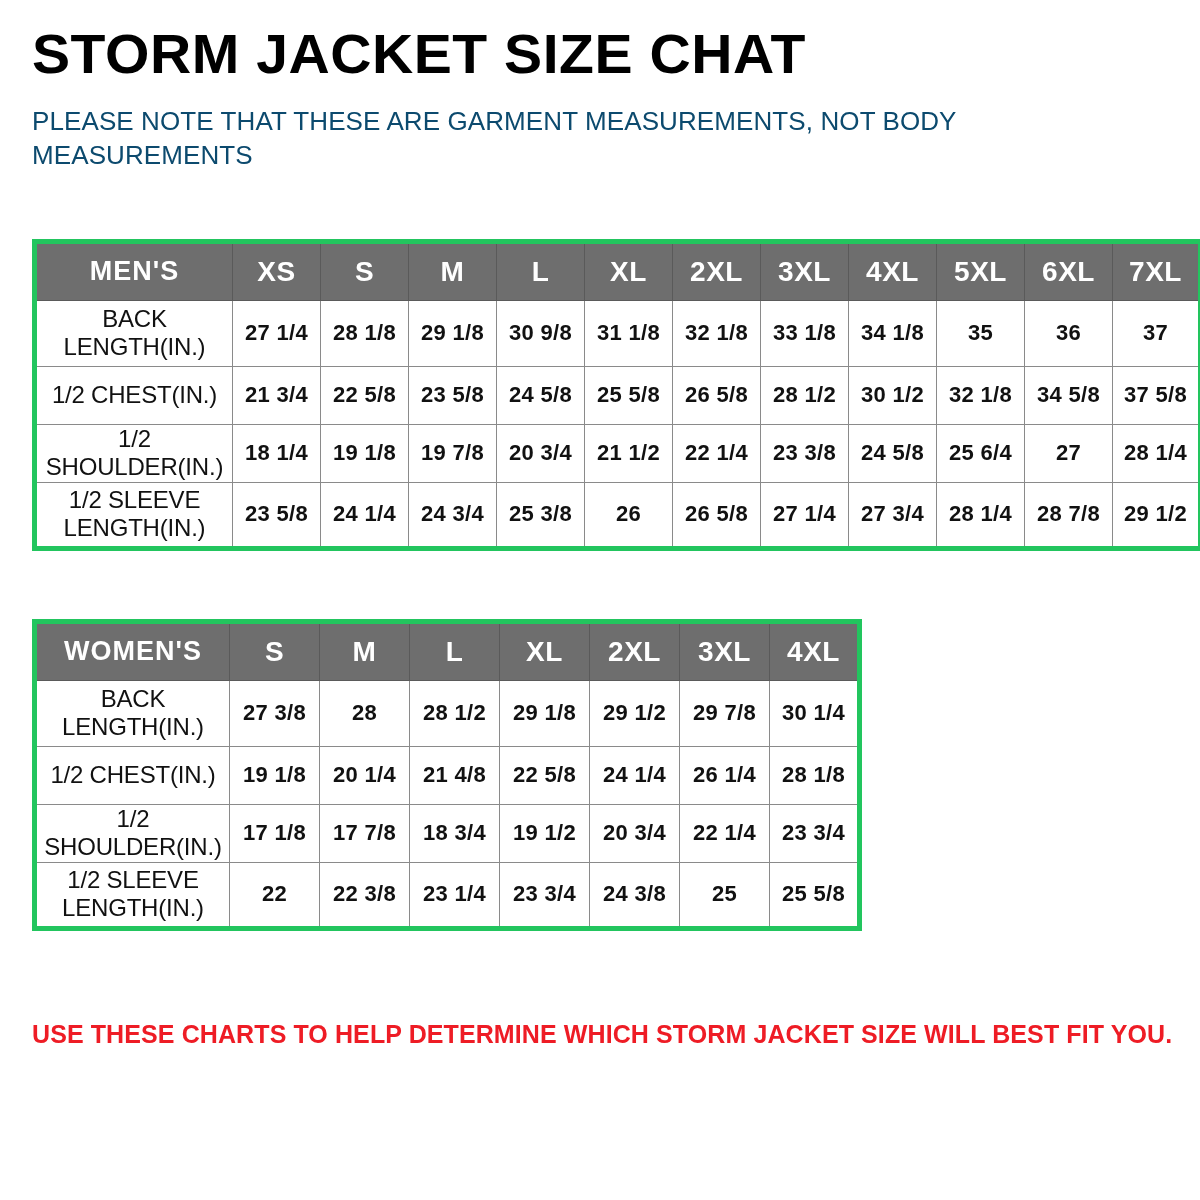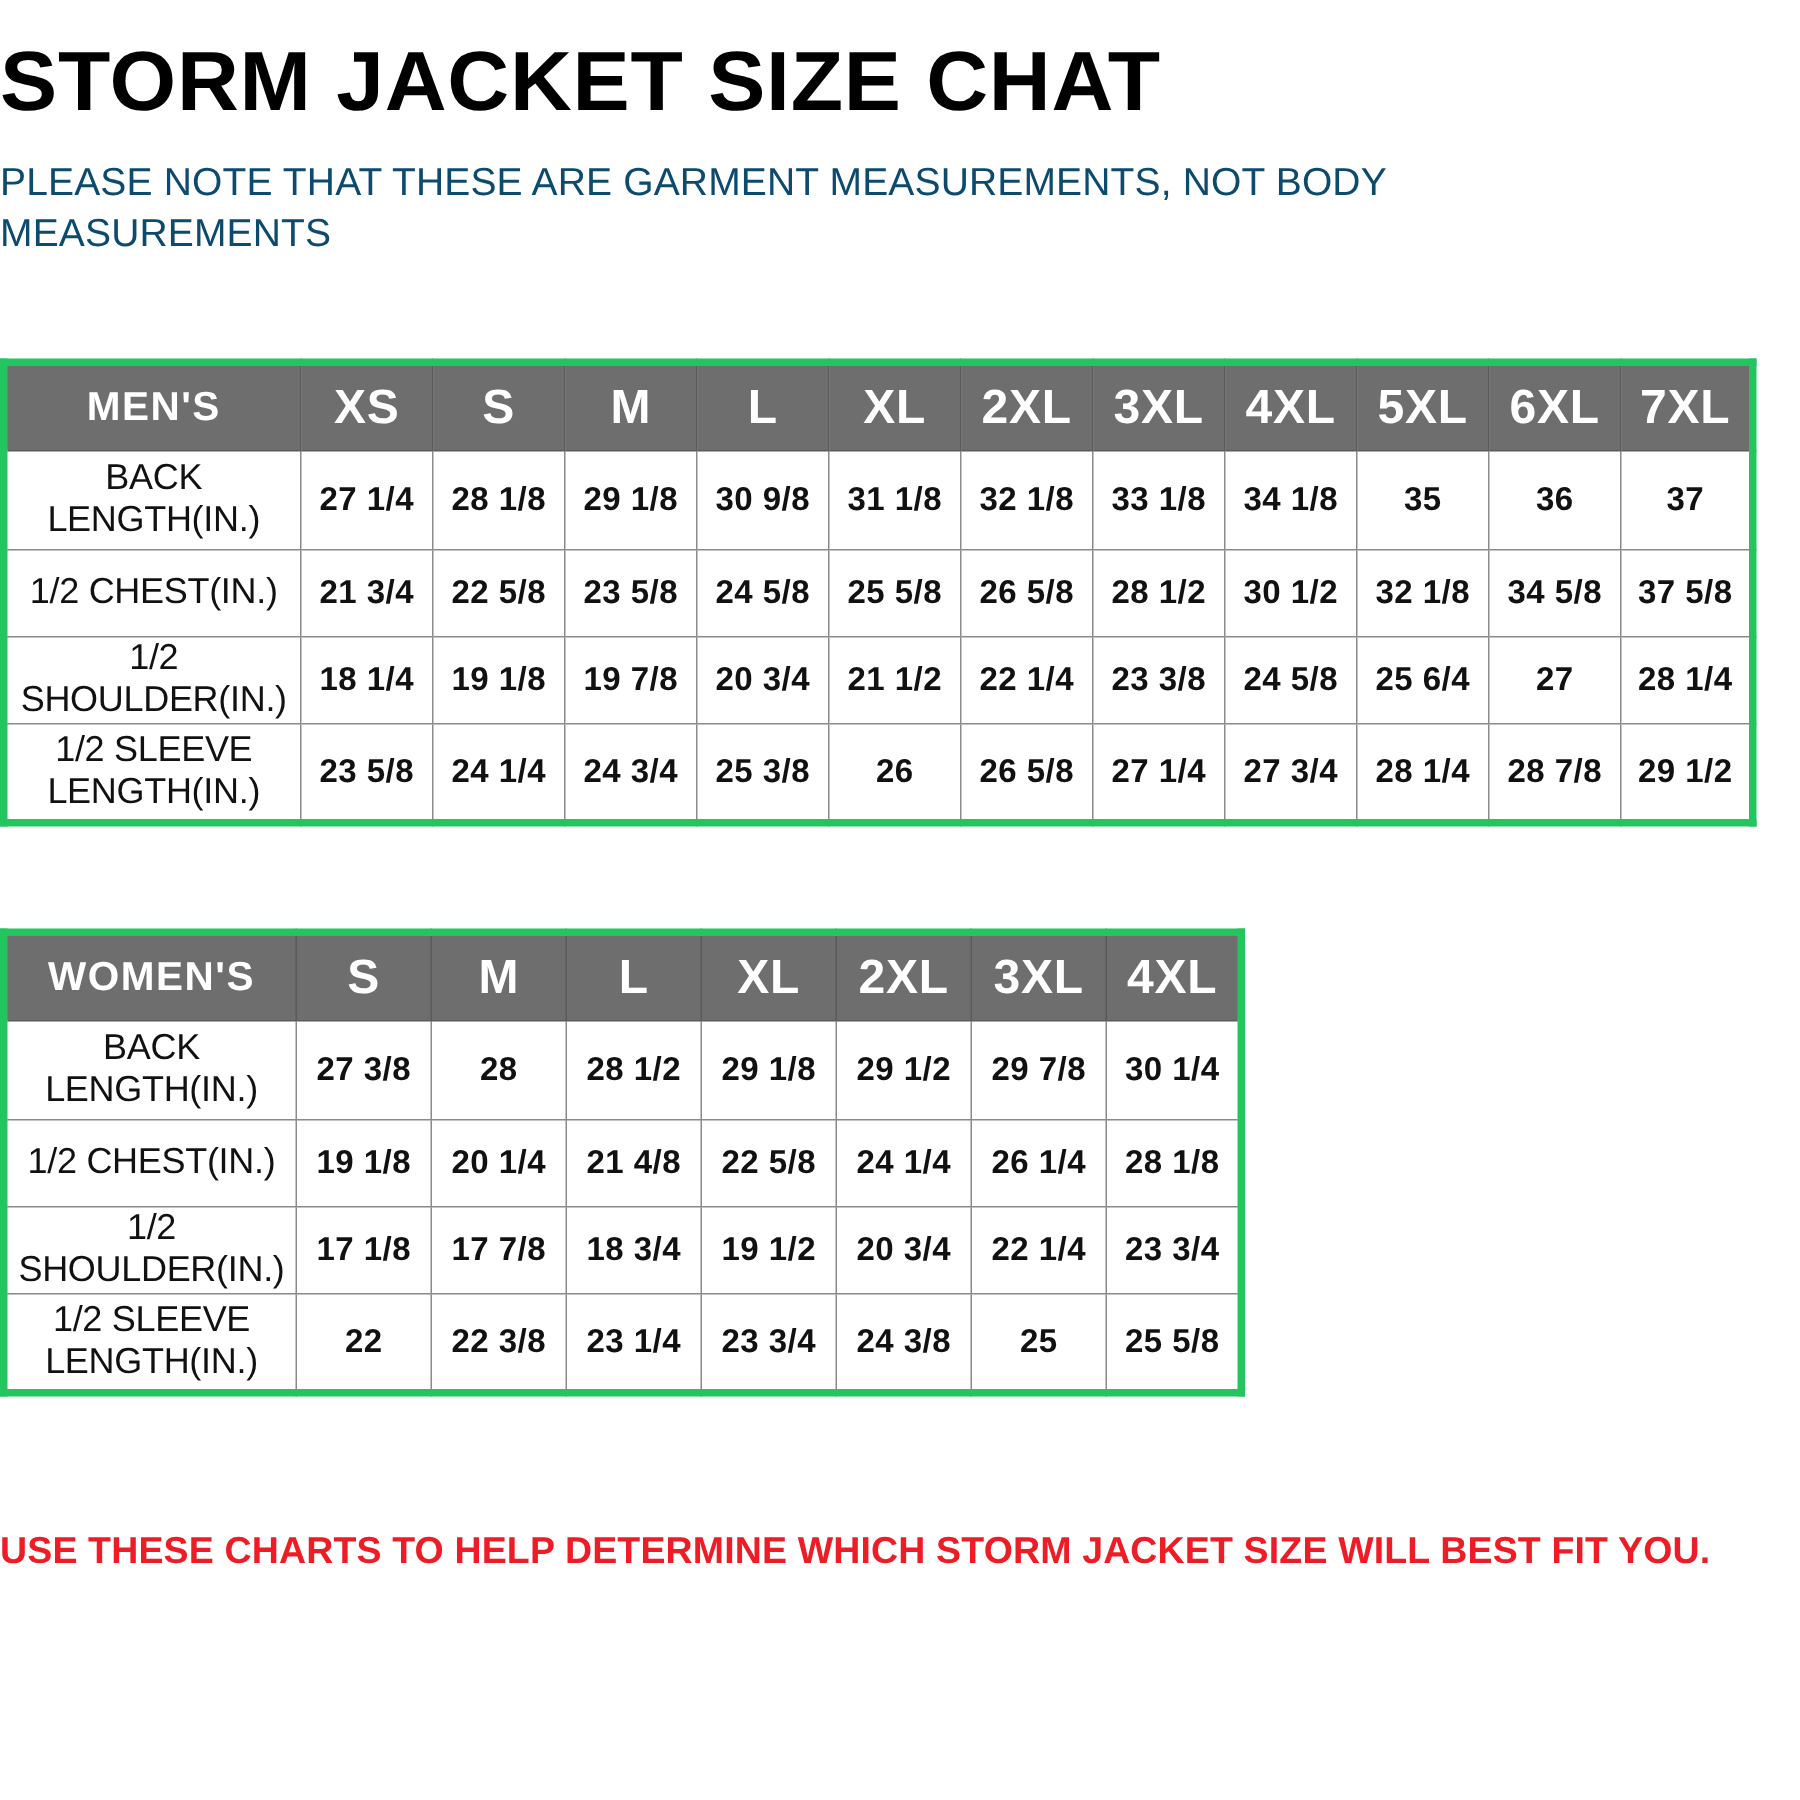--- a/index.html
+++ b/index.html
@@ -14,21 +14,21 @@
     color: #000000;
     overflow: hidden;
     position: relative;
   }
 
   .page {
     position: relative;
     width: 1200px;
     height: 1200px;
     box-sizing: border-box;
-    padding: 0 0;
+    padding: 0 32px;
   }
 
   
   .title {
     font-size: 56px;
     font-weight: 700;
     letter-spacing: 0.5px;
     line-height: 1.0;
     margin: 0;
     padding-top: 26px;
@@ -78,21 +78,21 @@
     font-weight: 700;
     line-height: 1.18;
     color: #111111;
     background: #ffffff;
   }
 
   .size-table thead th {
     background: #6e6e6e;
     color: #ffffff;
     font-weight: 700;
-    font-size: 32px;
+    font-size: 28px;
     height: 56px;
     border-color: #5a5a5a;
     letter-spacing: 0.5px;
   }
 
   .size-table thead th.group-label {
     font-size: 27px;
     letter-spacing: 1px;
   }
 

